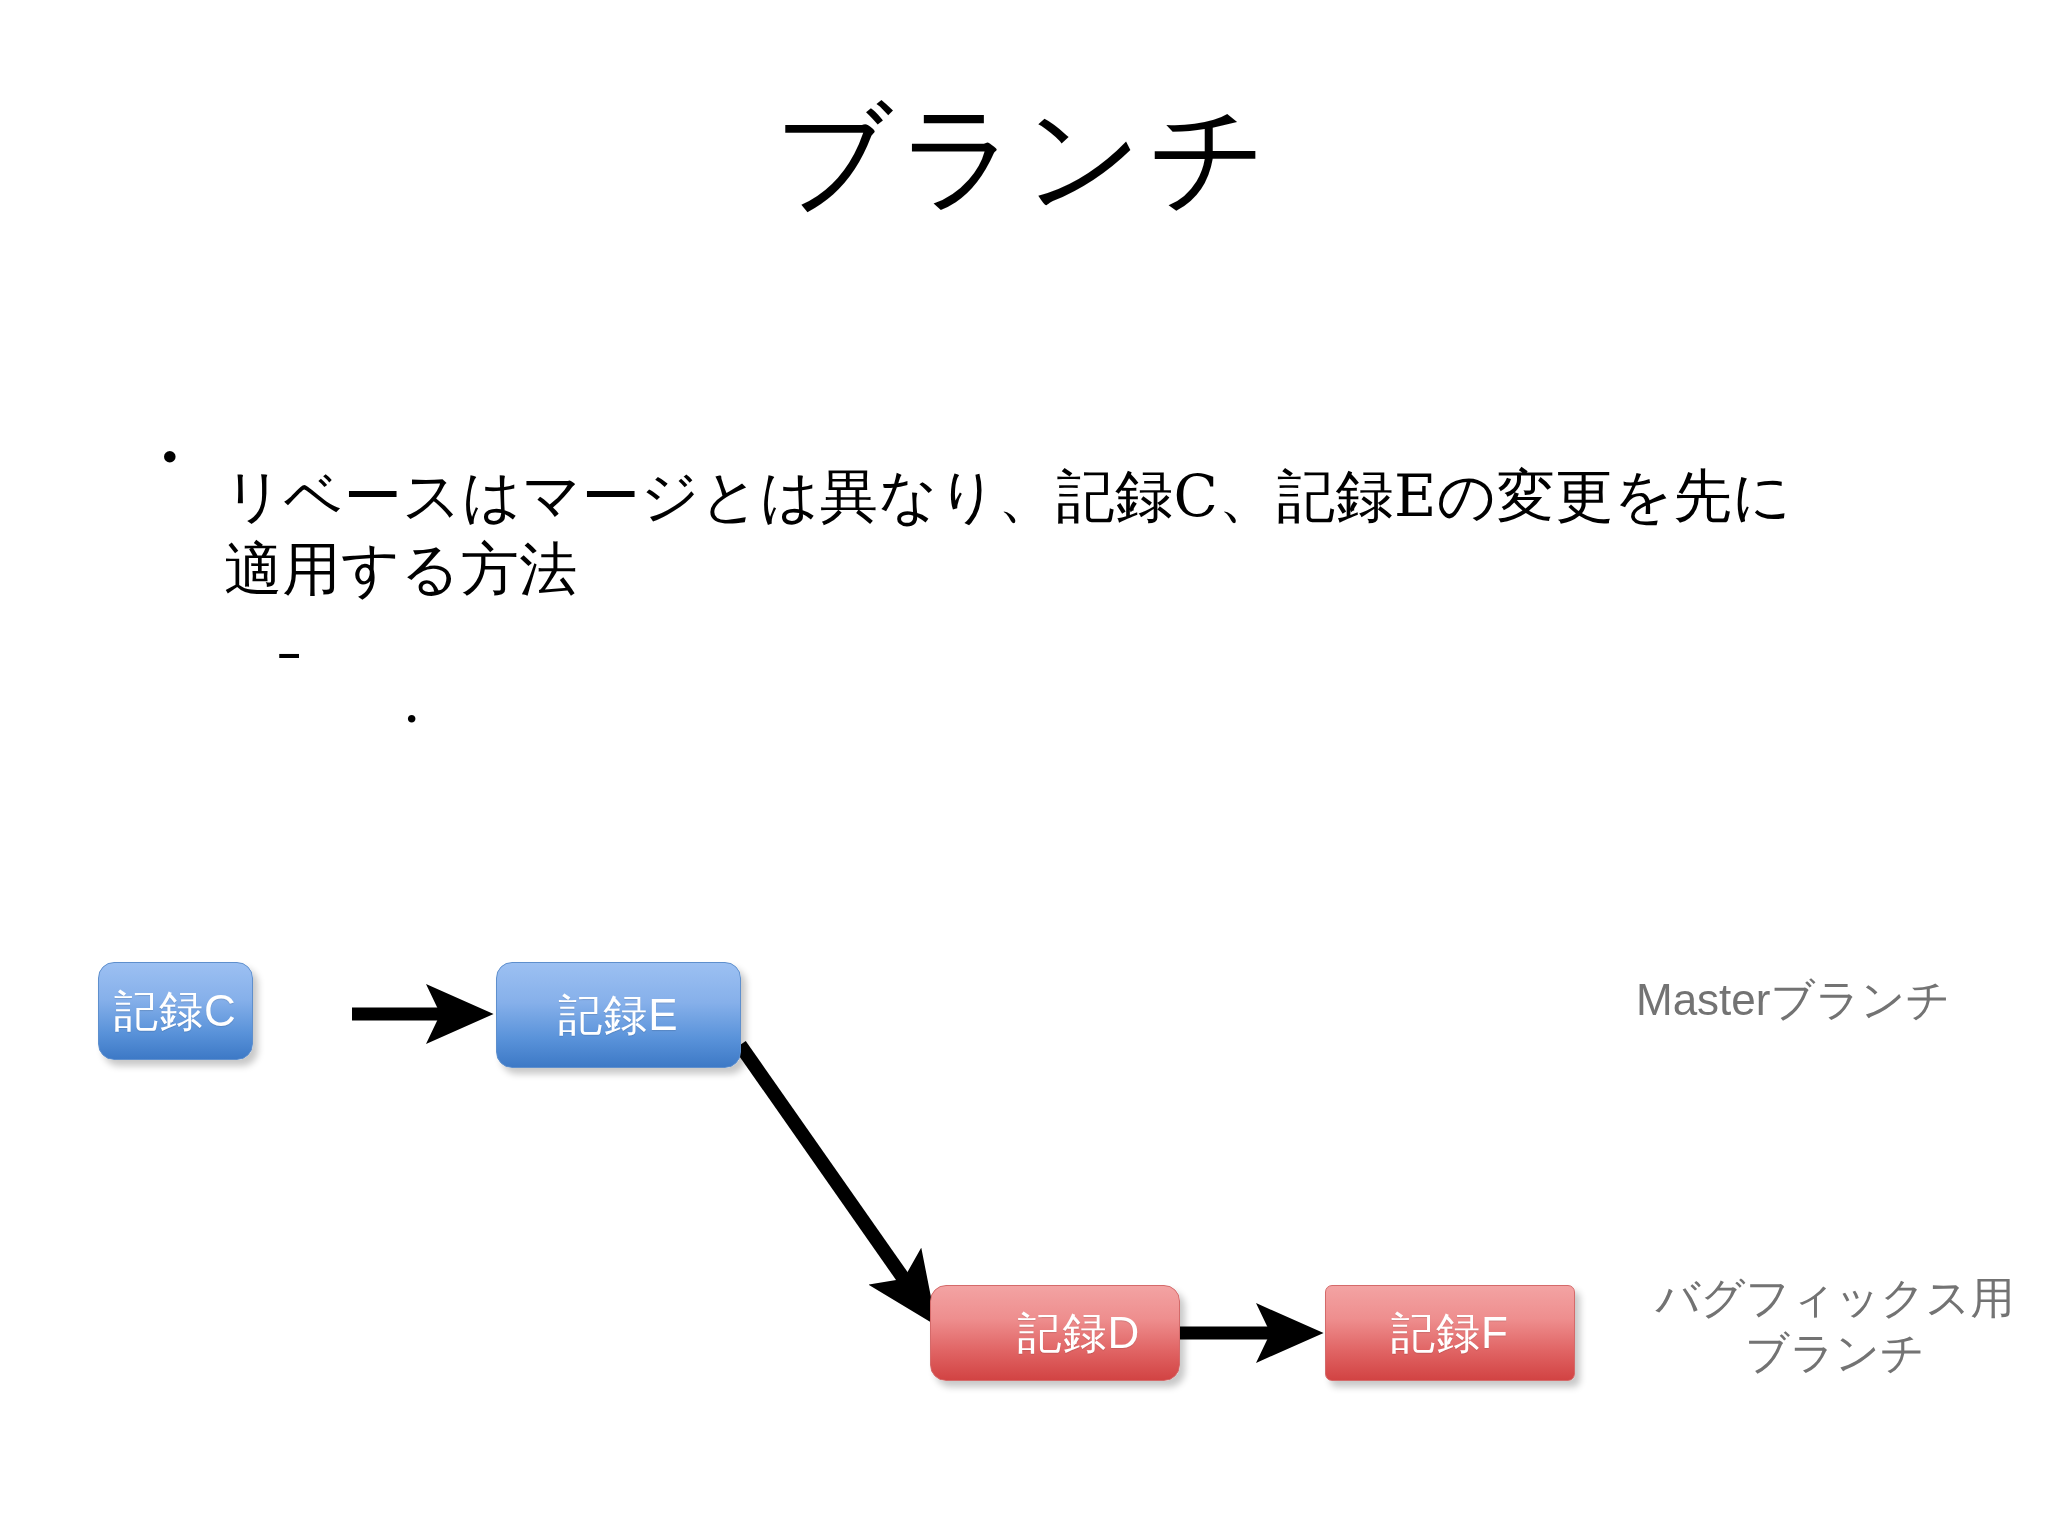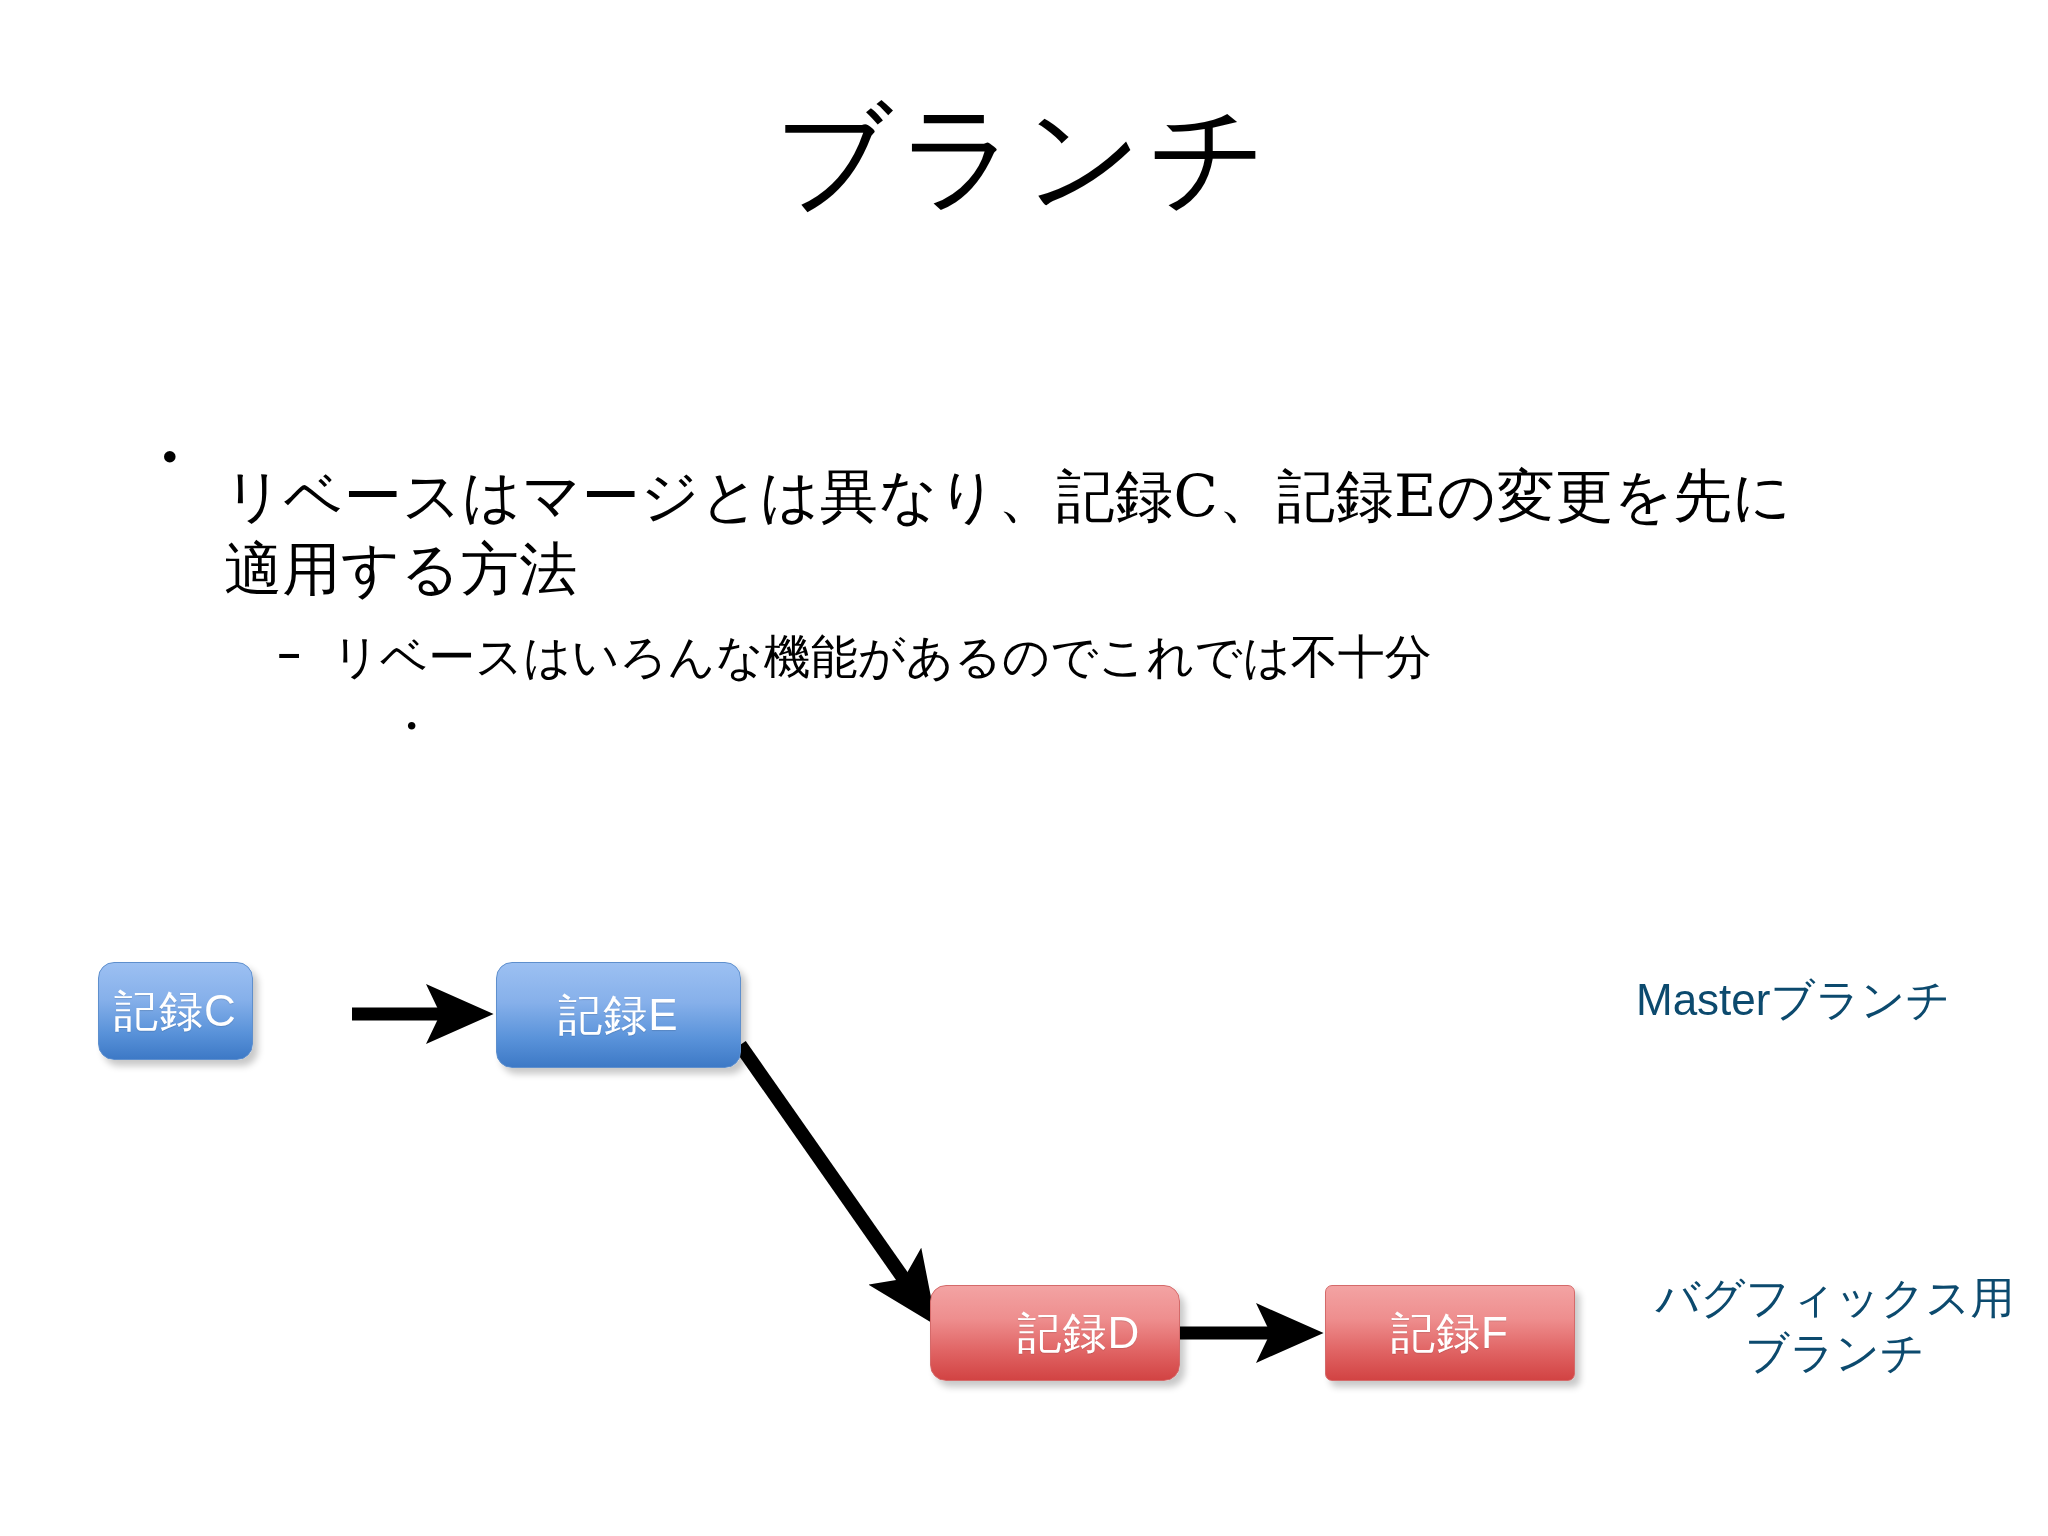--- a/index.html
+++ b/index.html
@@ -140,21 +140,21 @@
   .node-red.rounded { border-radius: 16px; padding-left: 48px; }
   .node-red.square  { border-radius: 7px; }
 
   
   .branch-label {
     position: absolute;
     text-align: center;
     font-family: "DejaVu Serif", "Liberation Serif", serif;
     font-size: 44px;
     line-height: 1.25;
-    color: #0c4a6e;
+    color: #737373;
     white-space: nowrap;
   }
   .branch-label .latin {
     font-family: "Liberation Sans", sans-serif;
   }
   .branch-label .jp-lines { display: block; }
 </style>
 </head>
 <body>
 
@@ -164,21 +164,20 @@
 
   <div class="body-block">
 
     <div class="bullet-l1">
       <span class="marker">•</span>
       <span class="txt">リベースはマージとは異なり、記録C、記録Eの変更を先に適用する方法</span>
     </div>
 
     <div class="bullet-l2">
       <span class="marker">–</span>
-      <span class="txt">リベースはいろんな機能があるのでこれでは不十分</span>
     </div>
 
     <div class="bullet-l3">
       <span class="marker">•</span>
     </div>
 
   </div>
 
   <div class="diagram">
     <svg width="2048" height="1536" viewBox="0 0 2048 1536">

